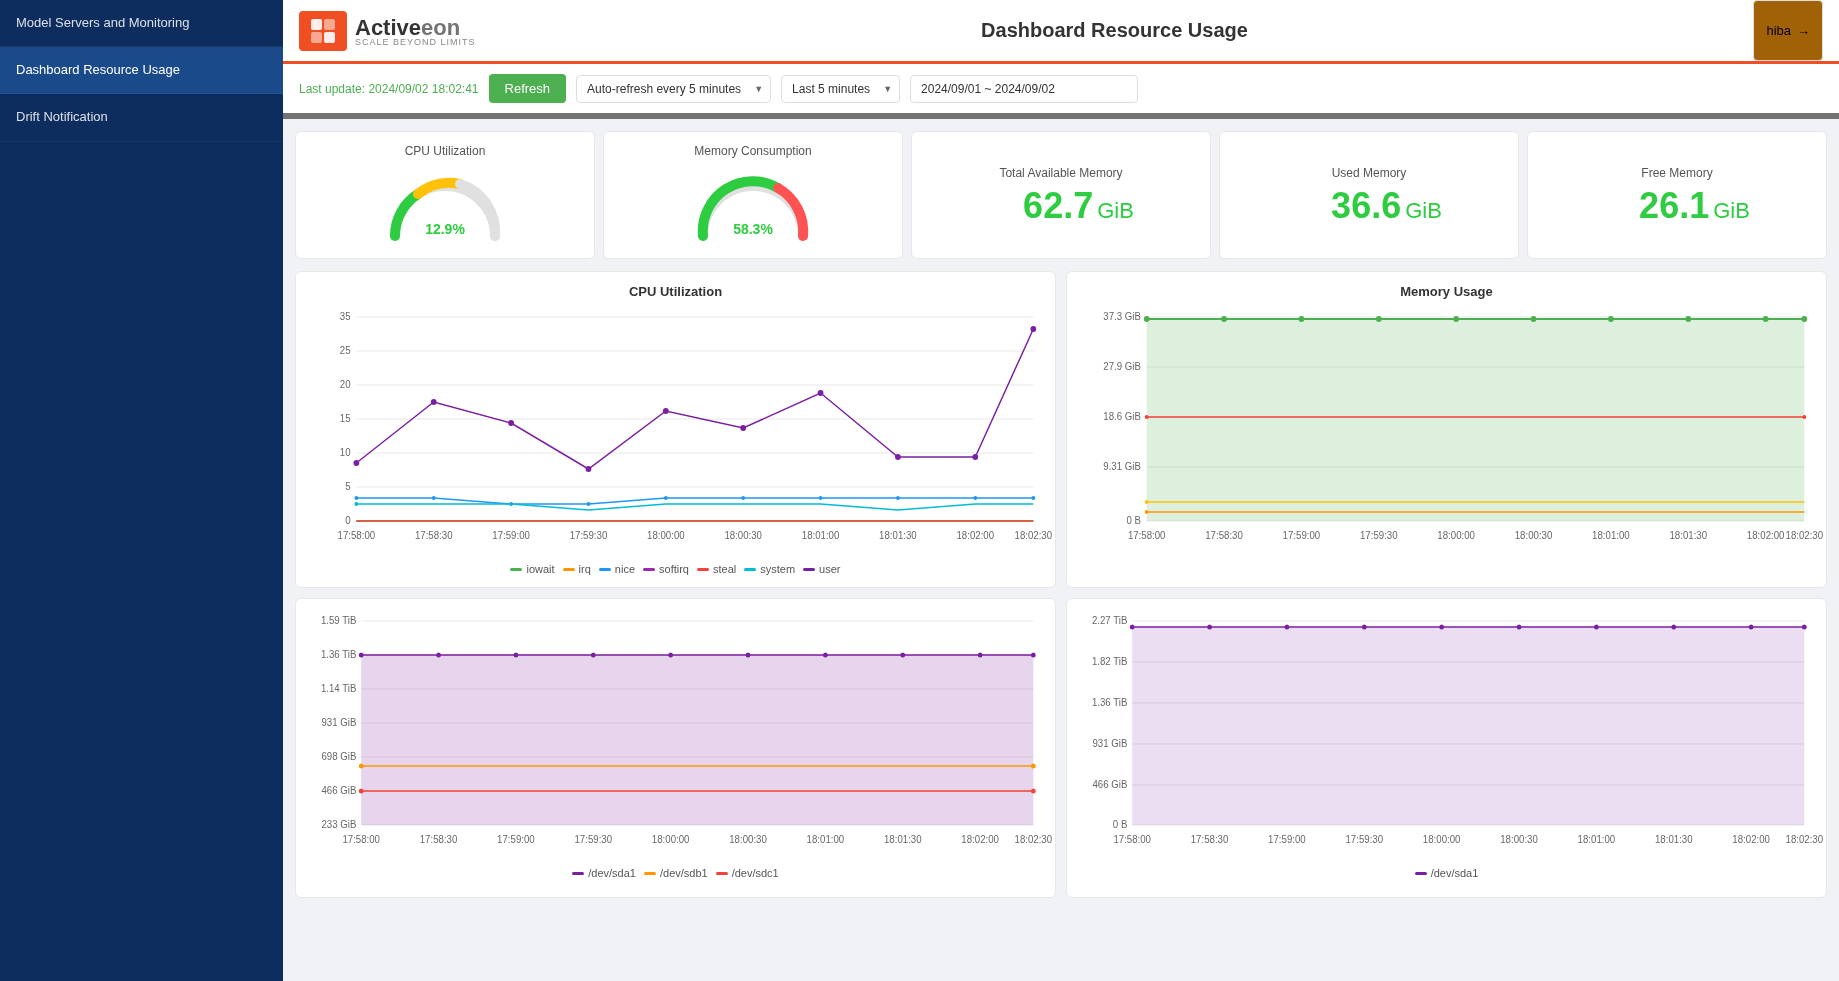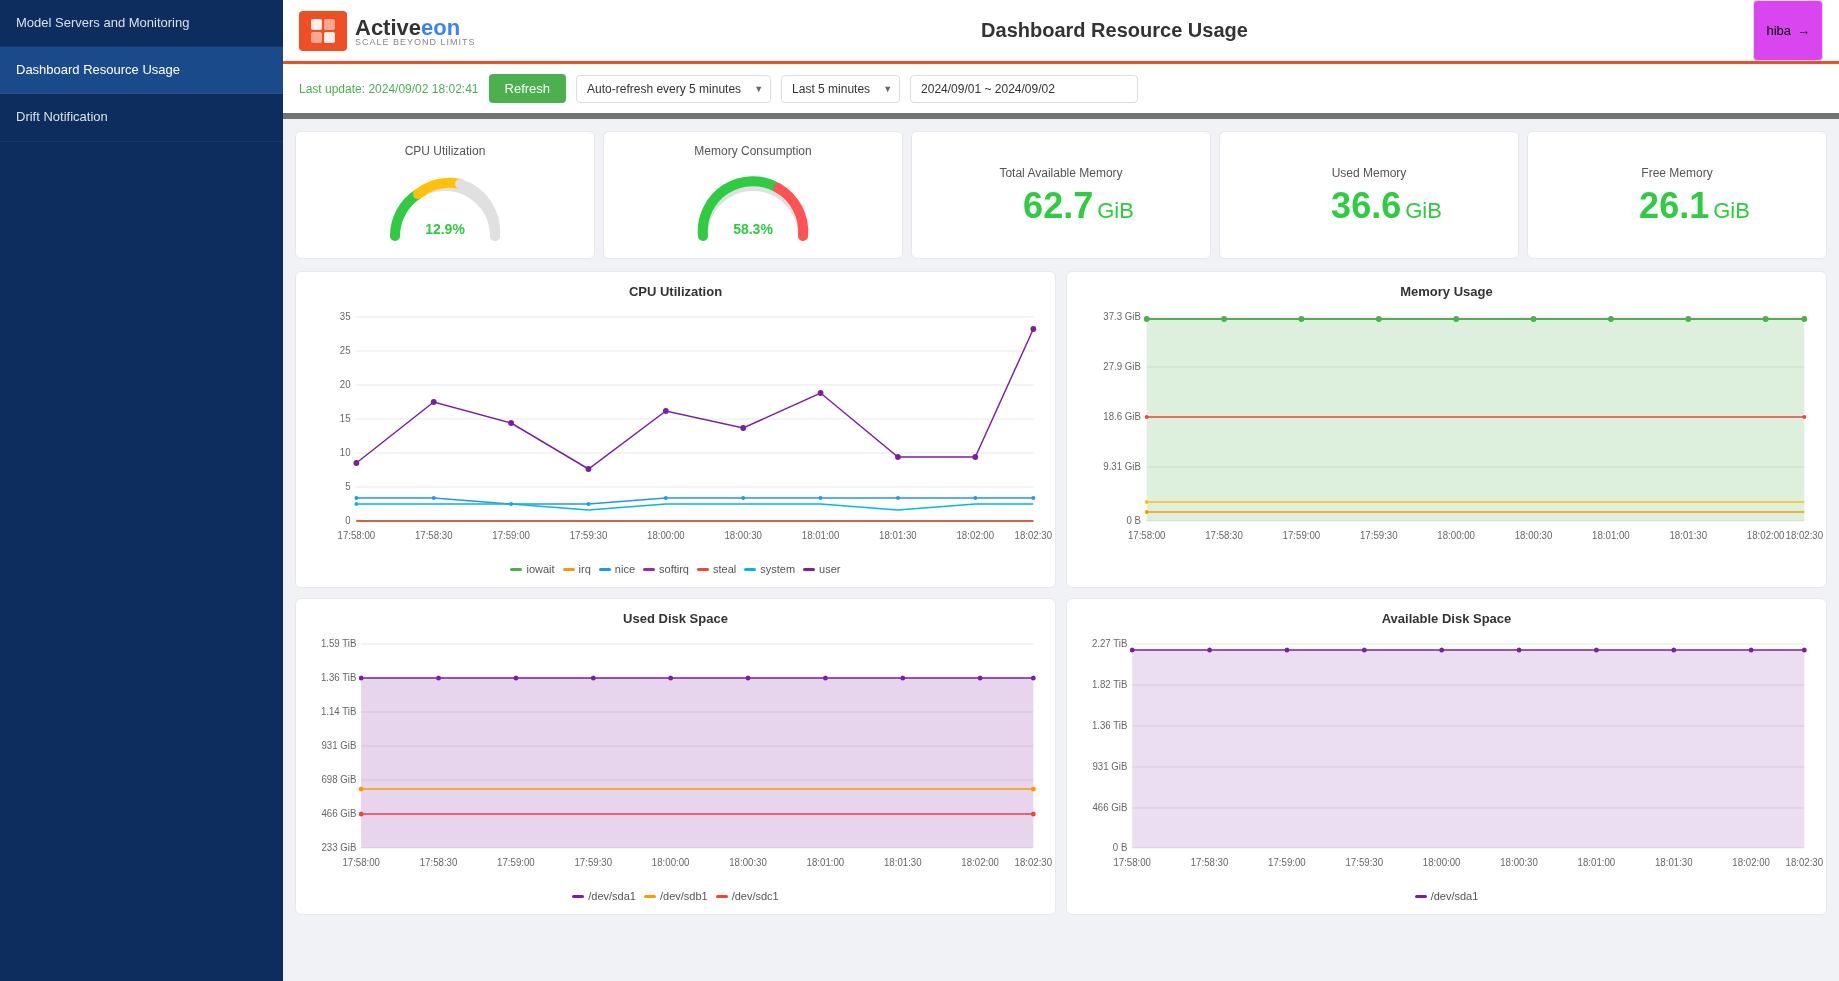--- a/index.html
+++ b/index.html
@@ -84,21 +84,21 @@
       display: block;
     }
     .header-title {
       flex: 1;
       text-align: center;
       font-size: 20px;
       font-weight: bold;
       color: #333;
     }
     .user-btn {
-      background: #d946ef;
+      background: #a16207;
       border: 1px solid #ddd;
       border-radius: 4px;
       padding: 22px 12px;
       cursor: pointer;
       font-size: 13px;
       display: flex;
       align-items: center;
       gap: 6px;
     }
 
@@ -279,21 +279,21 @@
       <div class="logo-box">
         <svg width="28" height="28" viewBox="0 0 28 28">
           <rect x="2" y="2" width="11" height="11" rx="2" fill="white" opacity="0.9"></rect>
           <rect x="15" y="2" width="11" height="11" rx="2" fill="white" opacity="0.5"></rect>
           <rect x="2" y="15" width="11" height="11" rx="2" fill="white" opacity="0.5"></rect>
           <rect x="15" y="15" width="11" height="11" rx="2" fill="white" opacity="0.9"></rect>
         </svg>
       </div>
       <div>
         <div style="font-size:22px;font-weight:bold;color:#333;">
-          <span style="color:#333;">Active</span><span style="color:#3b82f6;">eon</span>
+          <span style="color:#333;">Active</span><span style="color:#737373;">eon</span>
         </div>
         <span class="logo-sub">SCALE BEYOND LIMITS</span>
       </div>
     </div>
     <div class="header-title">Dashboard Resource Usage</div>
     <button class="user-btn">
       <span>hiba</span>
       <span>→</span>
     </button>
   </header>
@@ -519,21 +519,20 @@
             <polyline fill="none" stroke="#ffc107" stroke-width="1.5" points="70,195 150,195 230,195 310,195 390,195 470,195 550,195 630,195 710,195 750,195"></polyline>
             <circle cx="70" cy="195" r="2" fill="#ffc107"></circle>
 
             <polyline fill="none" stroke="#ff9800" stroke-width="1.5" points="70,205 150,205 230,205 310,205 390,205 470,205 550,205 630,205 710,205 750,205"></polyline>
             <circle cx="70" cy="205" r="2" fill="#ff9800"></circle>
           </svg>
         </div>
       </div>
 
       <div class="chart-card">
-        <div class="chart-title">Used Disk Space</div>
         <div class="chart-area">
           <svg width="100%" height="240" viewBox="0 0 760 240" preserveAspectRatio="none">
 
             <line x1="55" y1="10" x2="750" y2="10" class="grid-line"></line>
             <line x1="55" y1="44" x2="750" y2="44" class="grid-line"></line>
             <line x1="55" y1="78" x2="750" y2="78" class="grid-line"></line>
             <line x1="55" y1="112" x2="750" y2="112" class="grid-line"></line>
             <line x1="55" y1="146" x2="750" y2="146" class="grid-line"></line>
             <line x1="55" y1="180" x2="750" y2="180" class="grid-line"></line>
             <line x1="55" y1="214" x2="750" y2="214" class="grid-line"></line>
@@ -589,21 +588,20 @@
               <span>/dev/sdb1</span>
             </div>
           <div class="legend-item">
               <div class="legend-dot" style="background:#f44336;"></div>
               <span>/dev/sdc1</span>
             </div>
         </div>
       </div>
 
       <div class="chart-card">
-        <div class="chart-title">Available Disk Space</div>
         <div class="chart-area">
           <svg width="100%" height="240" viewBox="0 0 760 240" preserveAspectRatio="none">
 
             <line x1="55" y1="10" x2="750" y2="10" class="grid-line"></line>
             <line x1="55" y1="51" x2="750" y2="51" class="grid-line"></line>
             <line x1="55" y1="92" x2="750" y2="92" class="grid-line"></line>
             <line x1="55" y1="133" x2="750" y2="133" class="grid-line"></line>
             <line x1="55" y1="174" x2="750" y2="174" class="grid-line"></line>
             <line x1="55" y1="214" x2="750" y2="214" class="grid-line"></line>
 

